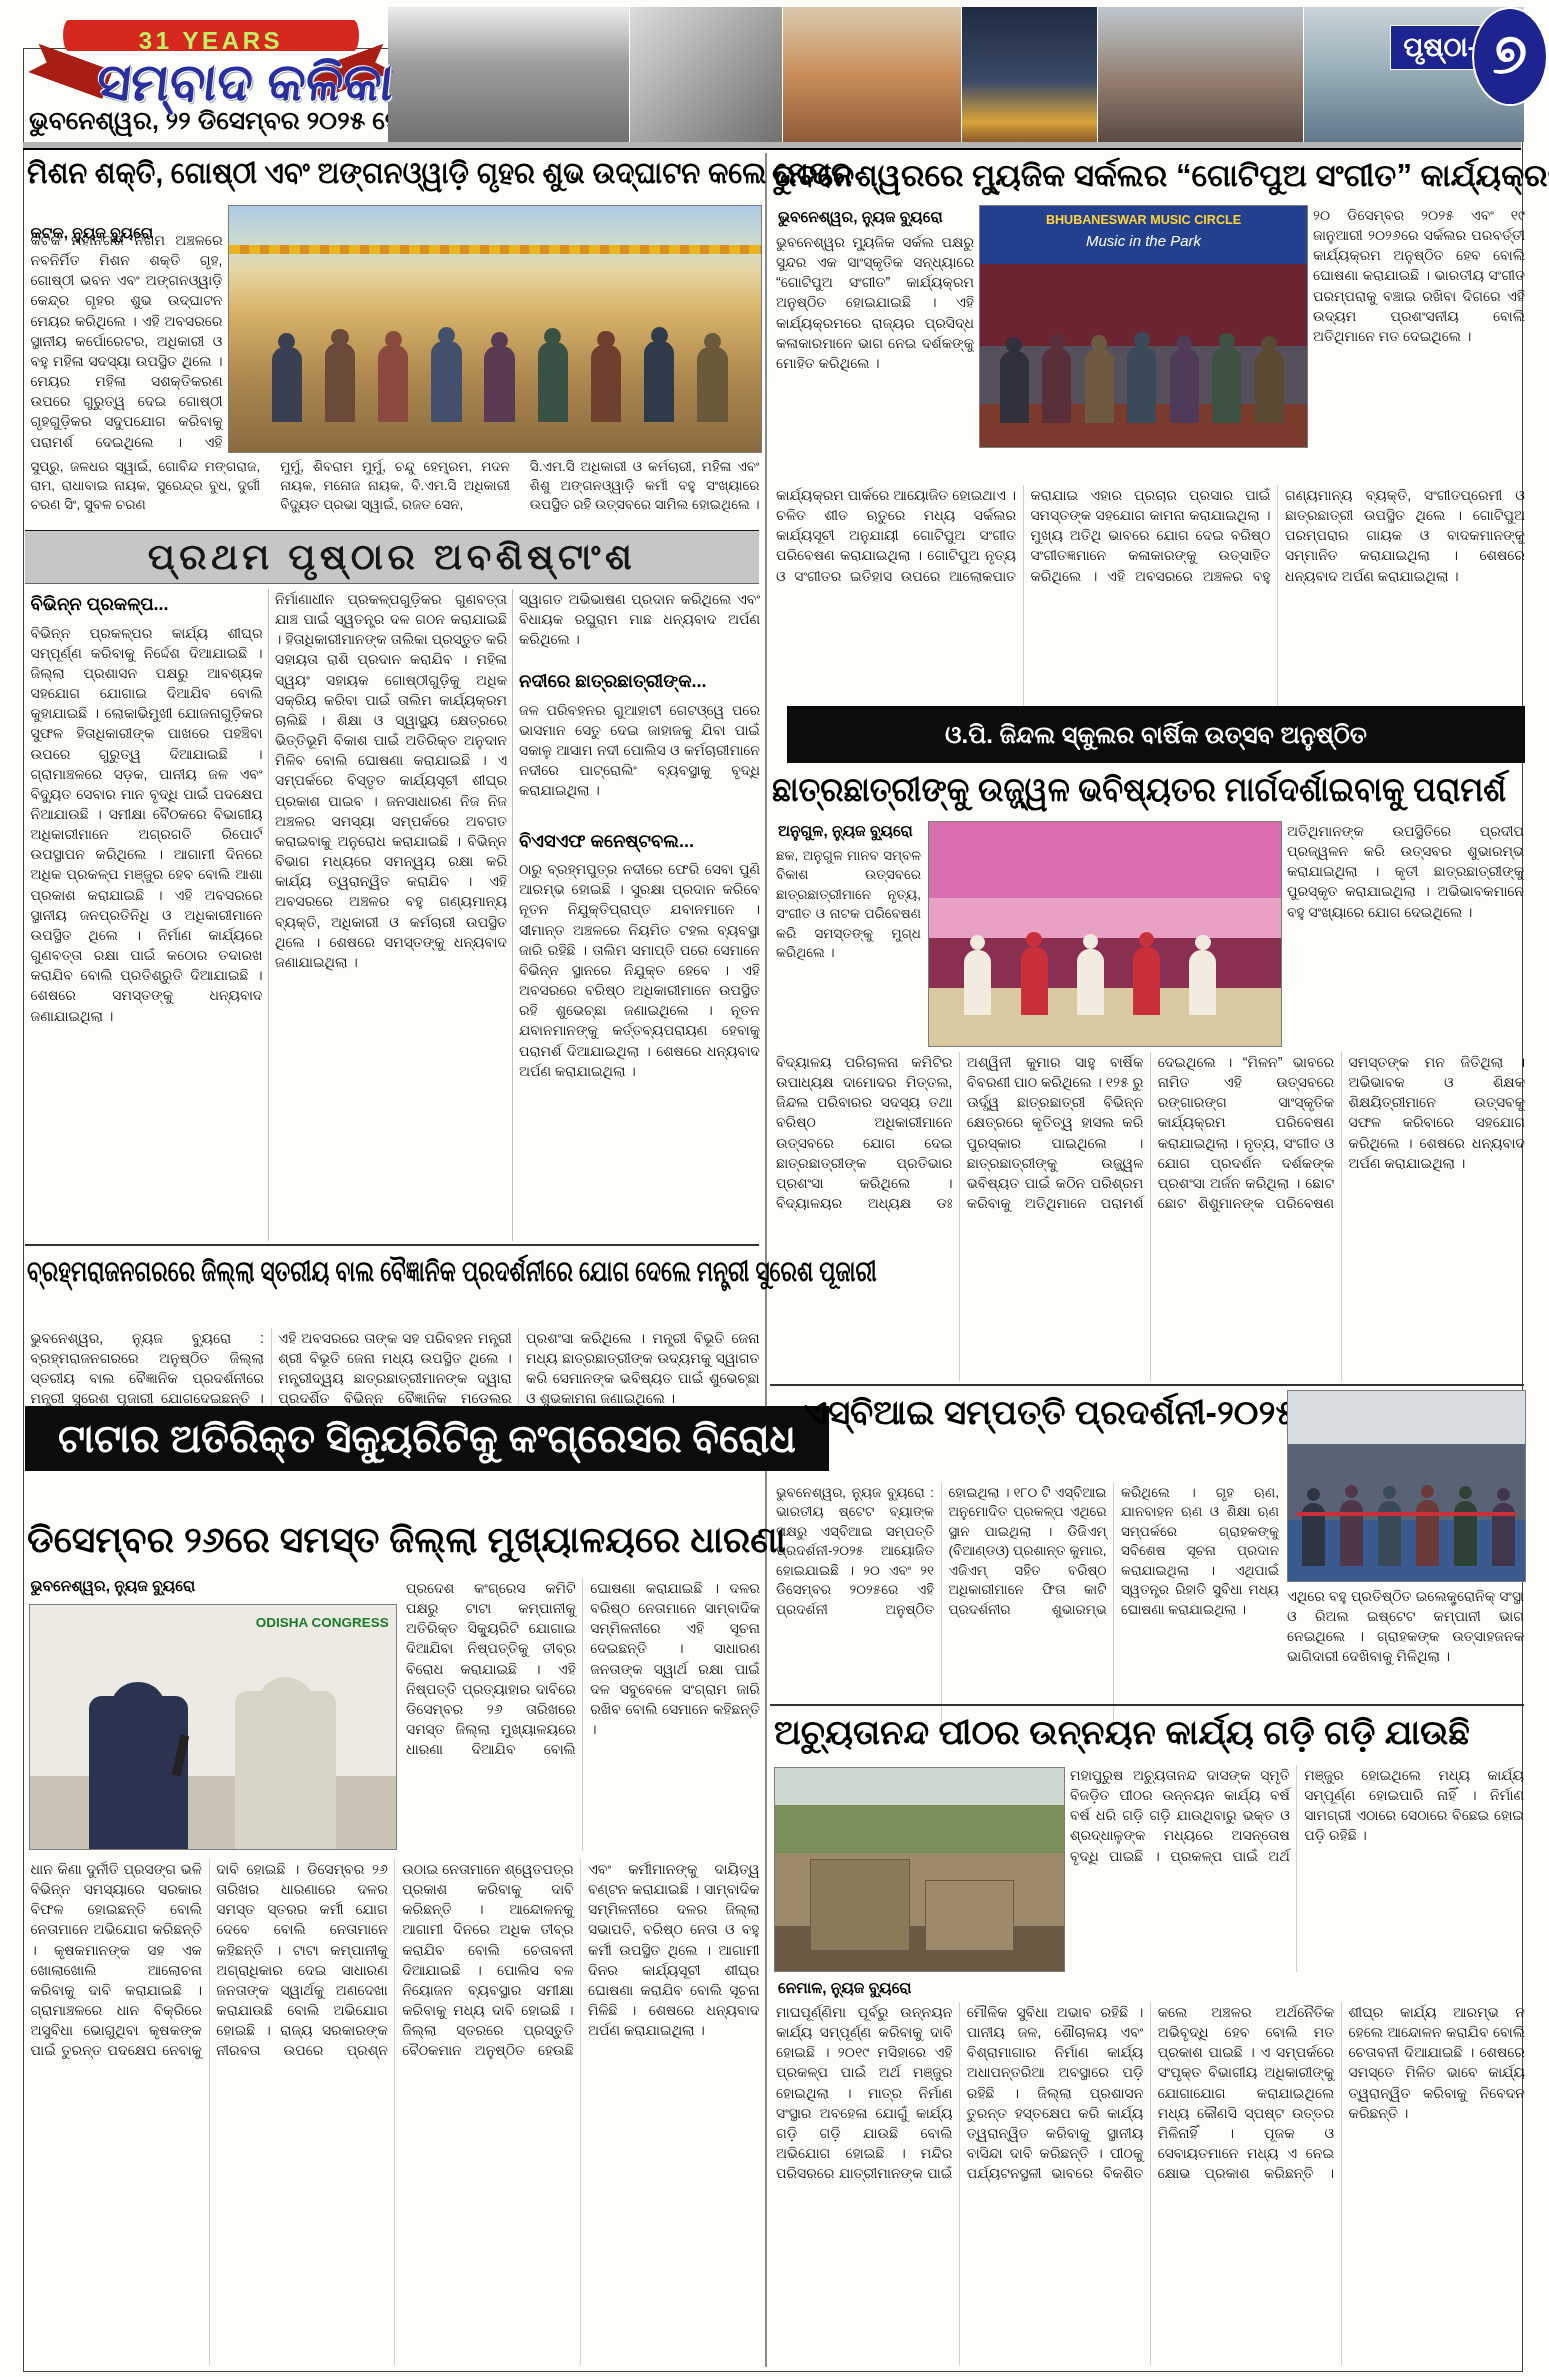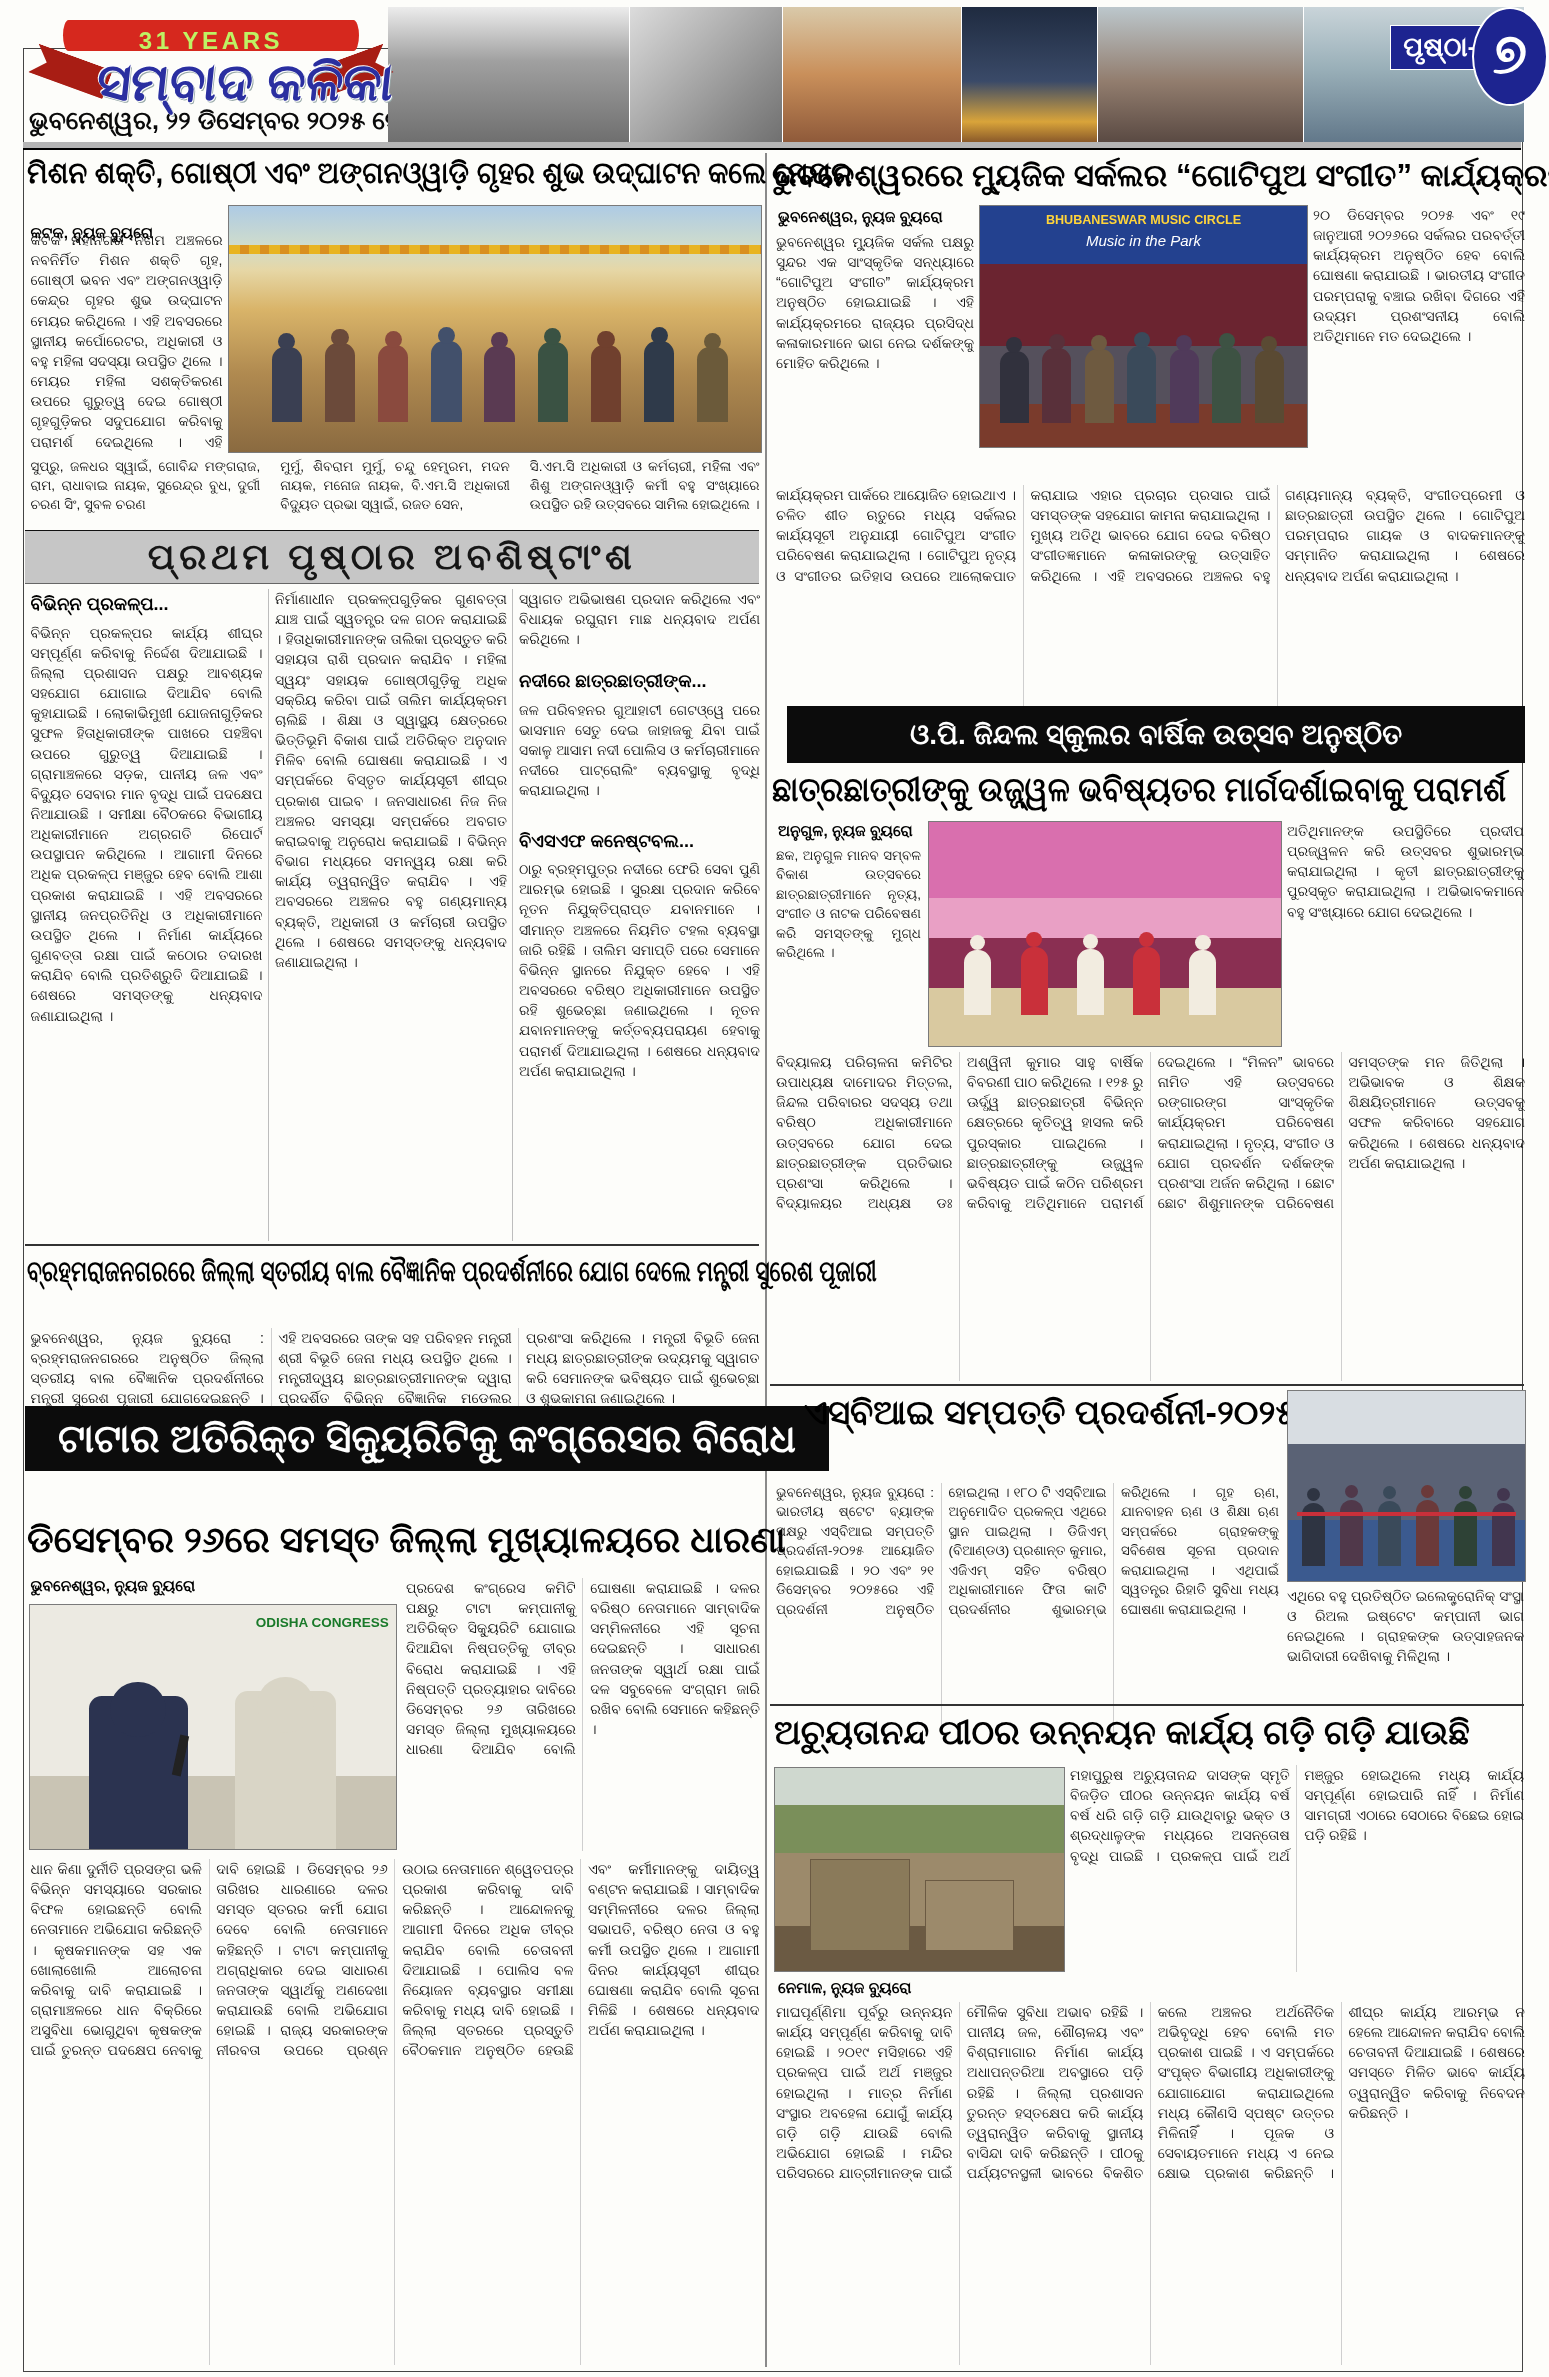--- a/index.html
+++ b/index.html
@@ -154,21 +154,21 @@
     <div class="person" style="left:19%;bottom:10%;width:29px;height:75px;background:#59303a;"></div>
     <div class="person" style="left:32%;bottom:10%;width:29px;height:74px;background:#6e5a40;"></div>
     <div class="person" style="left:45%;bottom:10%;width:29px;height:77px;background:#3a4a5a;"></div>
     <div class="person" style="left:58%;bottom:10%;width:29px;height:74px;background:#503a5a;"></div>
     <div class="person" style="left:71%;bottom:10%;width:29px;height:76px;background:#3d5243;"></div>
     <div class="person" style="left:84%;bottom:10%;width:29px;height:73px;background:#5a4a33;"></div>
   </div>
   <div class="abs body-text" style="left:1313px;top:205px;width:212px;height:241px;">୨୦ ଡିସେମ୍ବର ୨୦୨୫ ଏବଂ ୧୯ ଜାନୁଆରୀ ୨୦୨୬ରେ ସର୍କଲର ପରବର୍ତ୍ତୀ କାର୍ଯ୍ୟକ୍ରମ ଅନୁଷ୍ଠିତ ହେବ ବୋଲି ଘୋଷଣା କରାଯାଇଛି । ଭାରତୀୟ ସଂଗୀତ ପରମ୍ପରାକୁ ବଞ୍ଚାଇ ରଖିବା ଦିଗରେ ଏହି ଉଦ୍ୟମ ପ୍ରଶଂସନୀୟ ବୋଲି ଅତିଥିମାନେ ମତ ଦେଇଥିଲେ ।</div>
   <div class="abs body-text cols3" style="left:776px;top:453px;width:749px;height:248px;">କାର୍ଯ୍ୟକ୍ରମ ପାର୍କରେ ଆୟୋଜିତ ହୋଇଥାଏ । ଚଳିତ ଶୀତ ଋତୁରେ ମଧ୍ୟ ସର୍କଲର କାର୍ଯ୍ୟସୂଚୀ ଅନୁଯାୟୀ ଗୋଟିପୁଅ ସଂଗୀତ ପରିବେଷଣ କରାଯାଇଥିଲା । ଗୋଟିପୁଅ ନୃତ୍ୟ ଓ ସଂଗୀତର ଇତିହାସ ଉପରେ ଆଲୋକପାତ କରାଯାଇ ଏହାର ପ୍ରଚାର ପ୍ରସାର ପାଇଁ ସମସ୍ତଙ୍କ ସହଯୋଗ କାମନା କରାଯାଇଥିଲା । ମୁଖ୍ୟ ଅତିଥି ଭାବରେ ଯୋଗ ଦେଇ ବରିଷ୍ଠ ସଂଗୀତଜ୍ଞମାନେ କଳାକାରଙ୍କୁ ଉତ୍ସାହିତ କରିଥିଲେ । ଏହି ଅବସରରେ ଅଞ୍ଚଳର ବହୁ ଗଣ୍ୟମାନ୍ୟ ବ୍ୟକ୍ତି, ସଂଗୀତପ୍ରେମୀ ଓ ଛାତ୍ରଛାତ୍ରୀ ଉପସ୍ଥିତ ଥିଲେ । ଗୋଟିପୁଅ ପରମ୍ପରାର ଗାୟକ ଓ ବାଦକମାନଙ୍କୁ ସମ୍ମାନିତ କରାଯାଇଥିଲା । ଶେଷରେ ଧନ୍ୟବାଦ ଅର୍ପଣ କରାଯାଇଥିଲା ।</div>
 
-  <div class="abs banner-black" style="left:787px;top:706px;width:738px;height:57px;font-size:28px;line-height:57px;">ଓ.ପି. ଜିନ୍ଦଲ ସ୍କୁଲର ବାର୍ଷିକ ଉତ୍ସବ ଅନୁଷ୍ଠିତ</div>
+  <div class="abs banner-black" style="left:787px;top:706px;width:738px;height:57px;font-size:24px;line-height:57px;">ଓ.ପି. ଜିନ୍ଦଲ ସ୍କୁଲର ବାର୍ଷିକ ଉତ୍ସବ ଅନୁଷ୍ଠିତ</div>
   <div class="abs headline" style="left:772px;top:770px;width:752px;font-size:34px;transform:scaleX(0.9);">ଛାତ୍ରଛାତ୍ରୀଙ୍କୁ ଉଜ୍ଜ୍ୱଳ ଭବିଷ୍ୟତର ମାର୍ଗଦର୍ଶାଇବାକୁ ପରାମର୍ଶ</div>
   <div class="abs byline" style="left:778px;top:822px;">ଅନୁଗୁଳ, ନ୍ୟୁଜ ବ୍ୟୁରୋ</div>
   <div class="abs body-text" style="left:776px;top:846px;width:145px;height:199px;font-size:13.5px;">ଛକ, ଅନୁଗୁଳ ମାନବ ସମ୍ବଳ ବିକାଶ ଉତ୍ସବରେ ଛାତ୍ରଛାତ୍ରୀମାନେ ନୃତ୍ୟ, ସଂଗୀତ ଓ ନାଟକ ପରିବେଷଣ କରି ସମସ୍ତଙ୍କୁ ମୁଗ୍ଧ କରିଥିଲେ ।</div>
   <div class="abs photo pC" style="left:928px;top:821px;width:352px;height:224px;">
     <div class="person" style="left:10%;bottom:14%;width:27px;height:65px;background:#f2ece0;"></div>
     <div class="person" style="left:26%;bottom:14%;width:27px;height:68px;background:#c9303a;"></div>
     <div class="person" style="left:42%;bottom:14%;width:27px;height:66px;background:#f2ece0;"></div>
     <div class="person" style="left:58%;bottom:14%;width:27px;height:68px;background:#c9303a;"></div>
     <div class="person" style="left:74%;bottom:14%;width:27px;height:65px;background:#f2ece0;"></div>
   </div>

